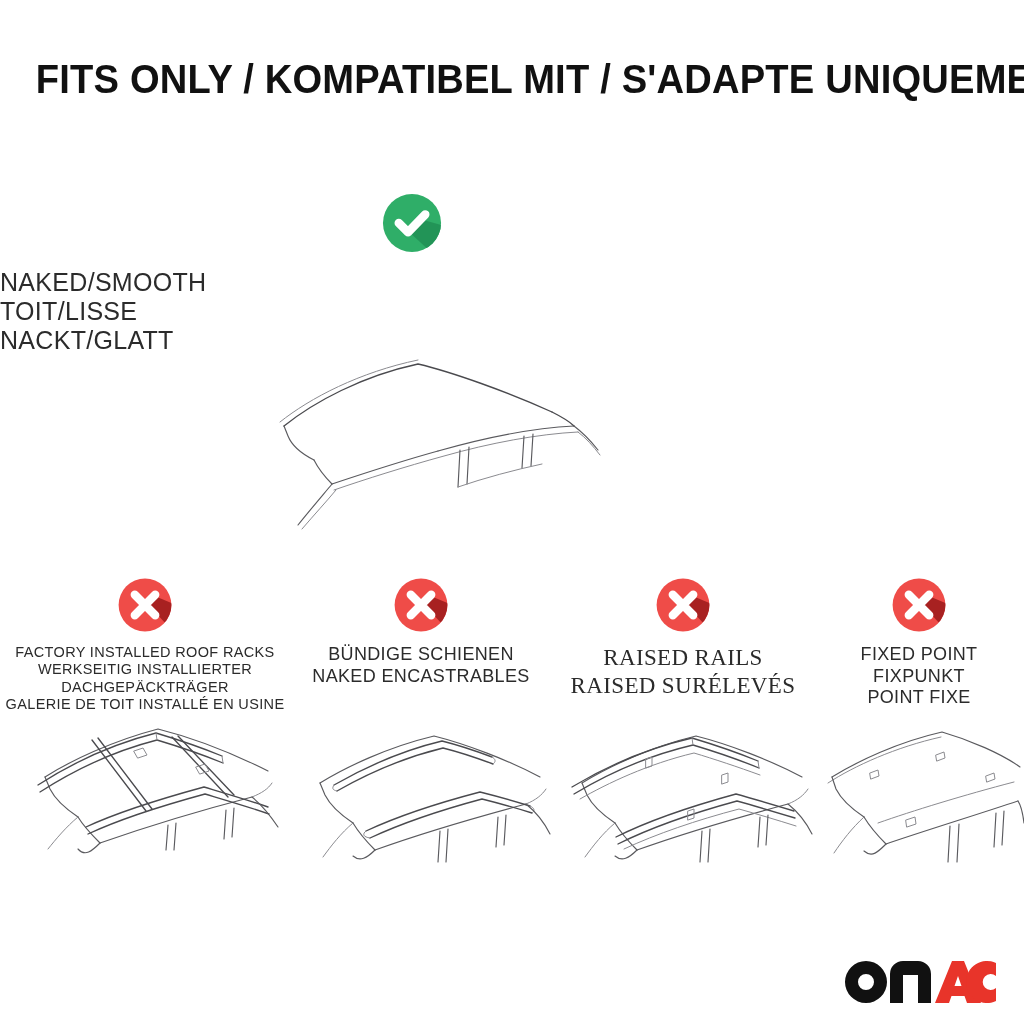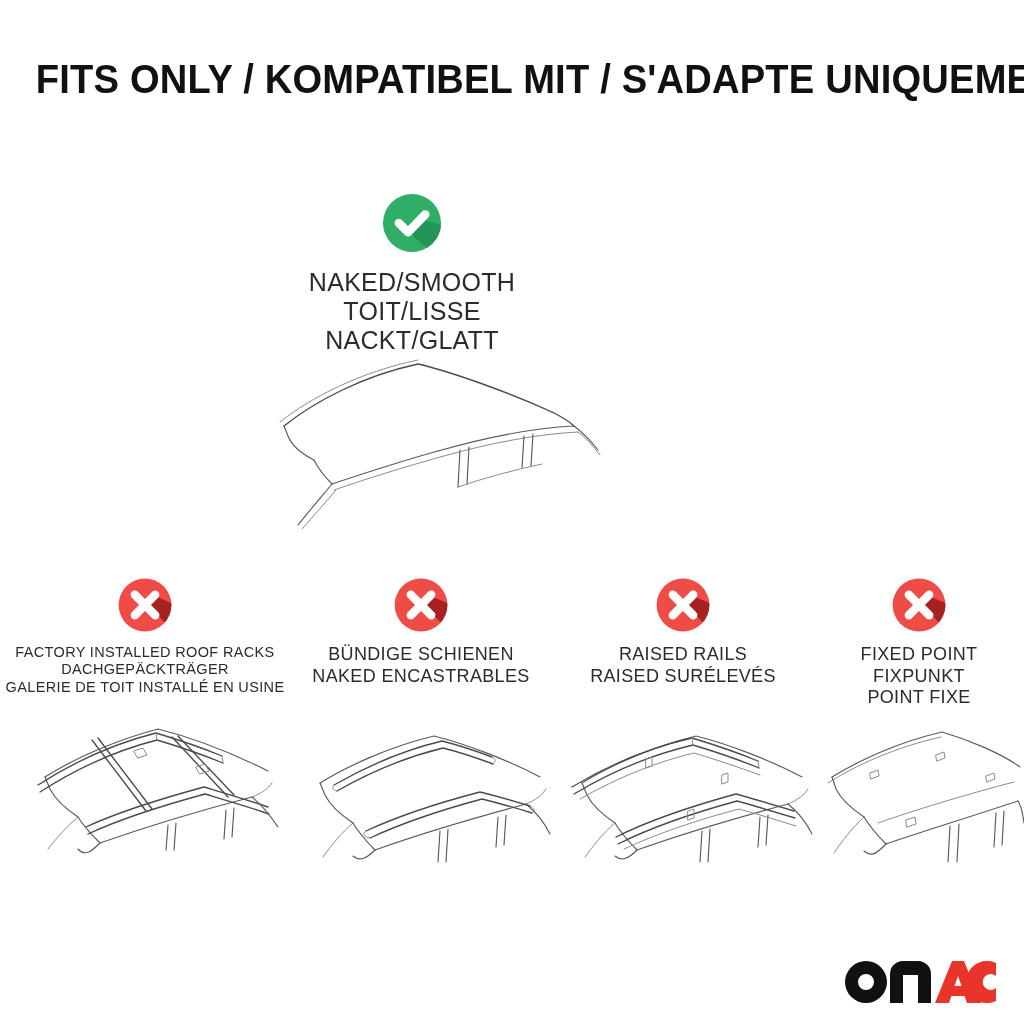--- a/index.html
+++ b/index.html
@@ -41,21 +41,21 @@
     white-space: nowrap;
     line-height: 1.05;
   }
 
   
   .hero {
     position: absolute;
     left: 0;
     top: 190px;
     width: 824px;
-    text-align: center;
+    text-align: left;
   }
   .badge-ok {
     width: 66px;
     height: 66px;
     margin: 0 auto;
     position: relative;
   }
   .hero-labels {
     margin-top: 12px;
     font-size: 25px;
@@ -102,21 +102,21 @@
   .cell-labels {
     margin-top: 9px;
     text-align: center;
     color: #2b2b2b;
     line-height: 1.2;
     letter-spacing: 0.35px;
     font-weight: 400;
   }
   .cell.c0 .cell-labels { font-size: 14.5px; }
   .cell.c1 .cell-labels { font-size: 18px; }
-  .cell.c2 .cell-labels { font-size: 18px; }
+  .cell.c2 .cell-labels { font-size: 23px; font-family: Liberation Serif, serif; }
   .cell.c3 .cell-labels { font-size: 18px; }
 
   .cell-art {
     position: absolute;
     top: 150px;
     left: 0;
     width: 100%;
     height: 130px;
   }
   .cell.c0 .cell-art { top: 140px; }
@@ -213,20 +213,21 @@
             </defs>
           <circle cx="50" cy="50" r="44" fill="#ef4c48"></circle>
           <g clip-path="url(#xc0)">
             <path d="M50 44 L106 104 L106 52 L64 34 Z" fill="#a31f20" opacity="0.95"></path>
           </g>
           <path d="M33 33 L67 67 M67 33 L33 67" fill="none" stroke="#ffffff" stroke-width="14" stroke-linecap="round"></path>
         </svg>
       </div>
       <div class="cell-labels">
         <div>FACTORY INSTALLED ROOF RACKS</div>
+        <div>WERKSEITIG INSTALLIERTER</div>
         <div>DACHGEPÄCKTRÄGER</div>
         <div>GALERIE DE TOIT INSTALLÉ EN USINE</div>
       </div>
       <div class="cell-art">
         <svg width="290" height="135" viewBox="0 0 290 135">
 
           <path class="ln" d="M45 62 C70 46 112 26 158 14 C190 22 232 38 268 56"></path>
           <path class="ln" d="M45 62 L50 74 C56 86 66 94 78 102"></path>
           <path class="ln" d="M78 102 C84 112 92 120 100 128"></path>
           <path class="ln" d="M100 128 C140 114 198 96 252 82"></path>

